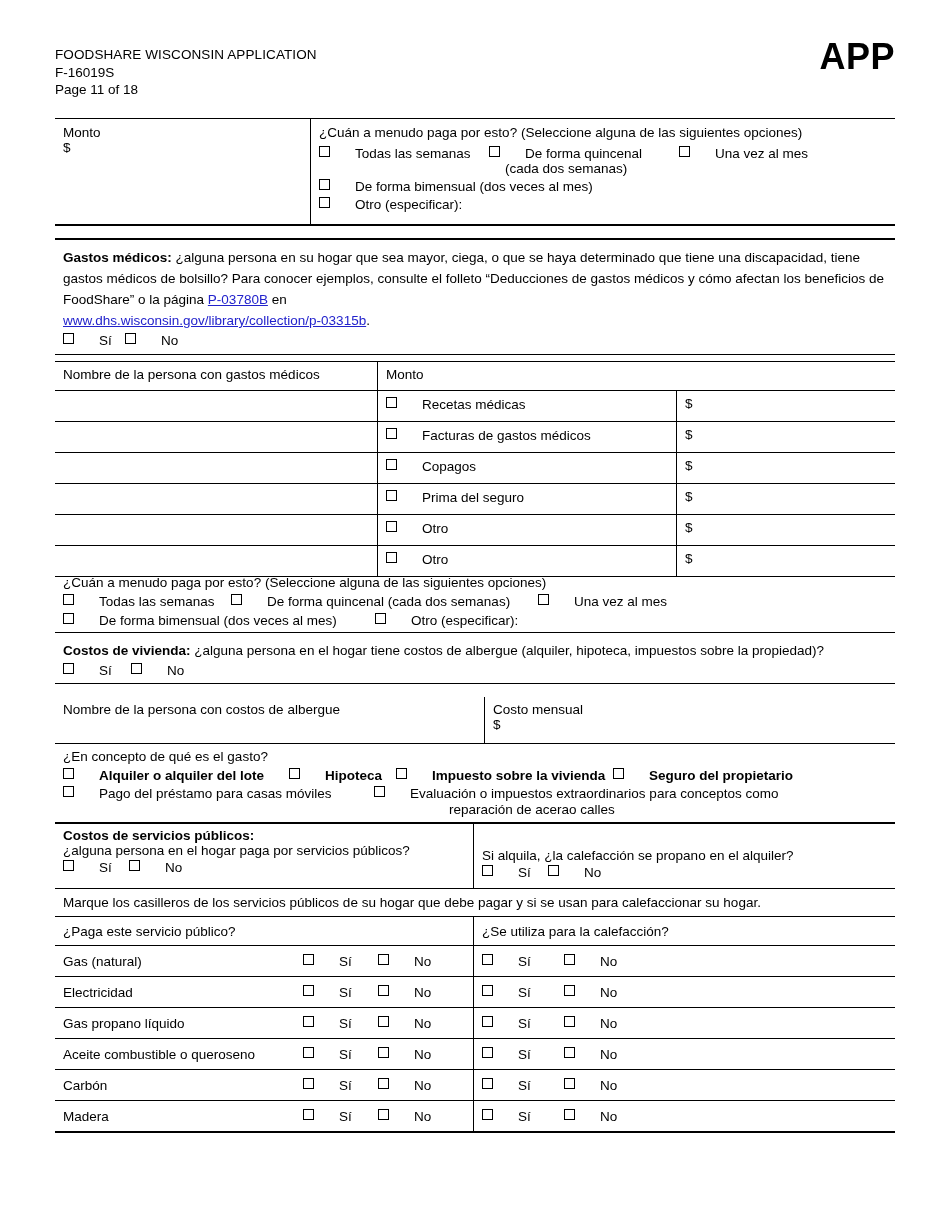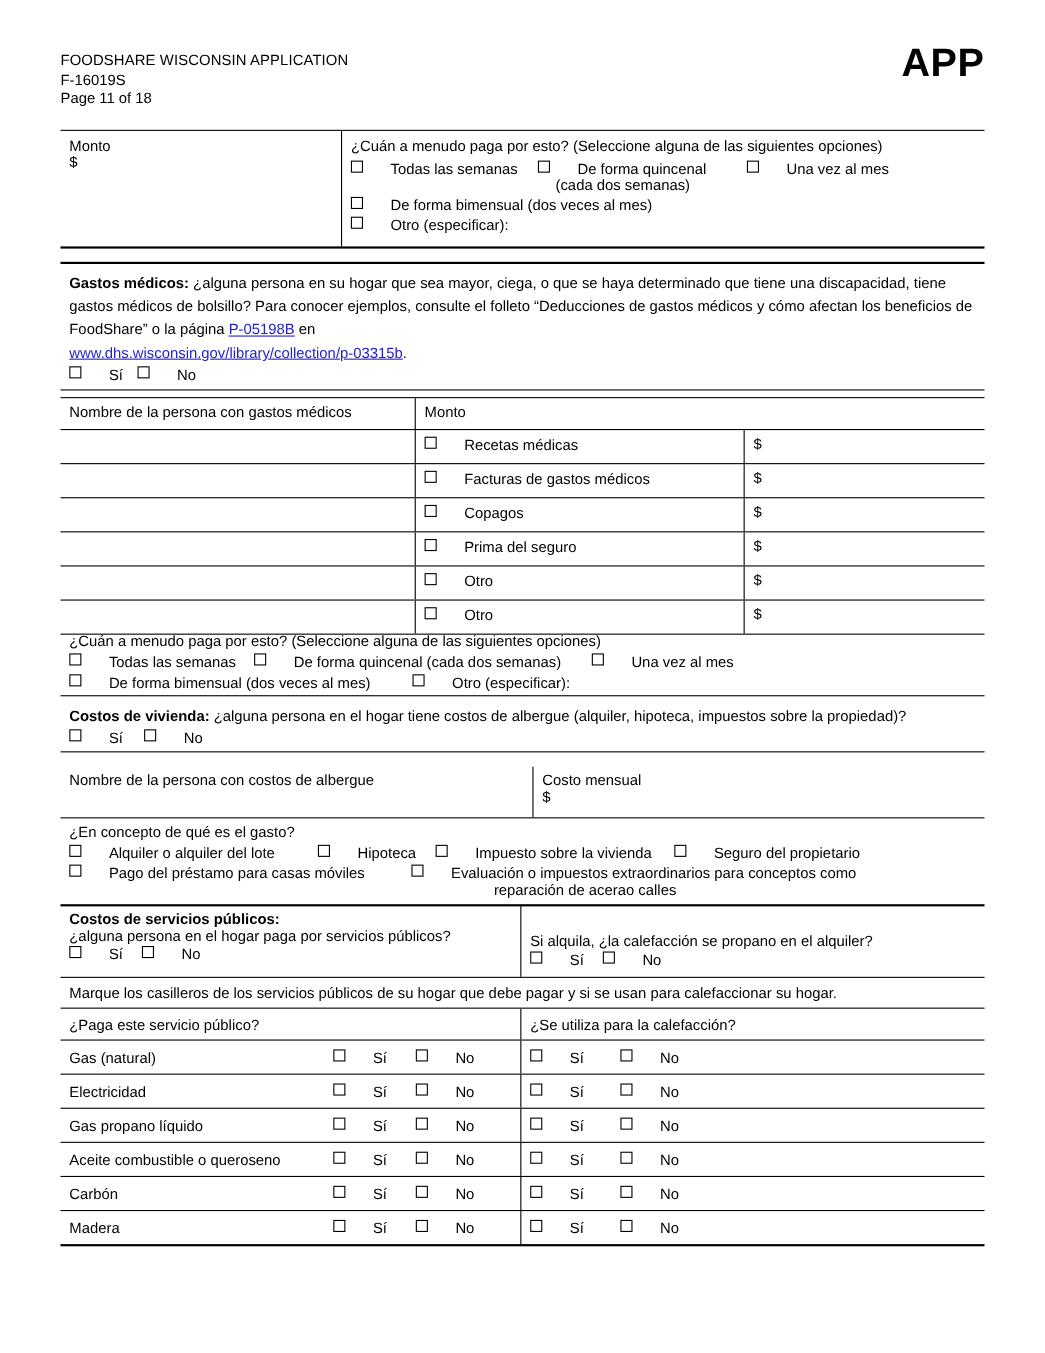--- a/index.html
+++ b/index.html
@@ -185,21 +185,21 @@
             <span class="cb"></span>
             <span>Otro (especificar):</span>
           </span>
         </div>
       </div>
     </div>
   </div>
 
   <div class="sheet tline-thick bline-thin" id="sec-med-intro">
     <div class="para">
-      <span class="bold">Gastos médicos:</span><span> ¿alguna persona en su hogar que sea mayor, ciega, o que se haya determinado que tiene una discapacidad, tiene gastos médicos de bolsillo? Para conocer ejemplos, consulte el folleto “Deducciones de gastos médicos y cómo afectan los beneficios de FoodShare” o la página </span><span class="lnk">P-05198B</span><span> en </span><br>
+      <span class="bold">Gastos médicos:</span><span> ¿alguna persona en su hogar que sea mayor, ciega, o que se haya determinado que tiene una discapacidad, tiene gastos médicos de bolsillo? Para conocer ejemplos, consulte el folleto “Deducciones de gastos médicos y cómo afectan los beneficios de FoodShare” o la página </span><span class="lnk">P-03780B</span><span> en </span><br>
       <span class="lnk">www.dhs.wisconsin.gov/library/collection/p-03315b</span><span>.</span>
     </div>
     <div style="display:flex;margin-top:2px;">
       <span class="opt" style="width:62px;">
         <span class="cb"></span>
         <span>Sí</span>
       </span>
       <span class="opt">
         <span class="cb"></span>
         <span>No</span>
@@ -332,21 +332,21 @@
       </div>
       <div class="cell c2 vdiv">
         <div>Costo mensual</div>
         <div>$</div>
       </div>
     </div>
   </div>
 
   <div class="sheet bline-thick" id="sec-housing-concept">
     <div>¿En concepto de qué es el gasto?</div>
-    <div style="display:flex;margin-top:4px;">
+    <div style="display:flex;margin-top:4px;font-weight:bold;">
       <span class="opt" style="width:226px;">
         <span class="cb"></span>
         <span>Alquiler o alquiler del lote</span>
       </span>
       <span class="opt" style="width:107px;">
         <span class="cb"></span>
         <span>Hipoteca</span>
       </span>
       <span class="opt" style="width:217px;">
         <span class="cb"></span>

